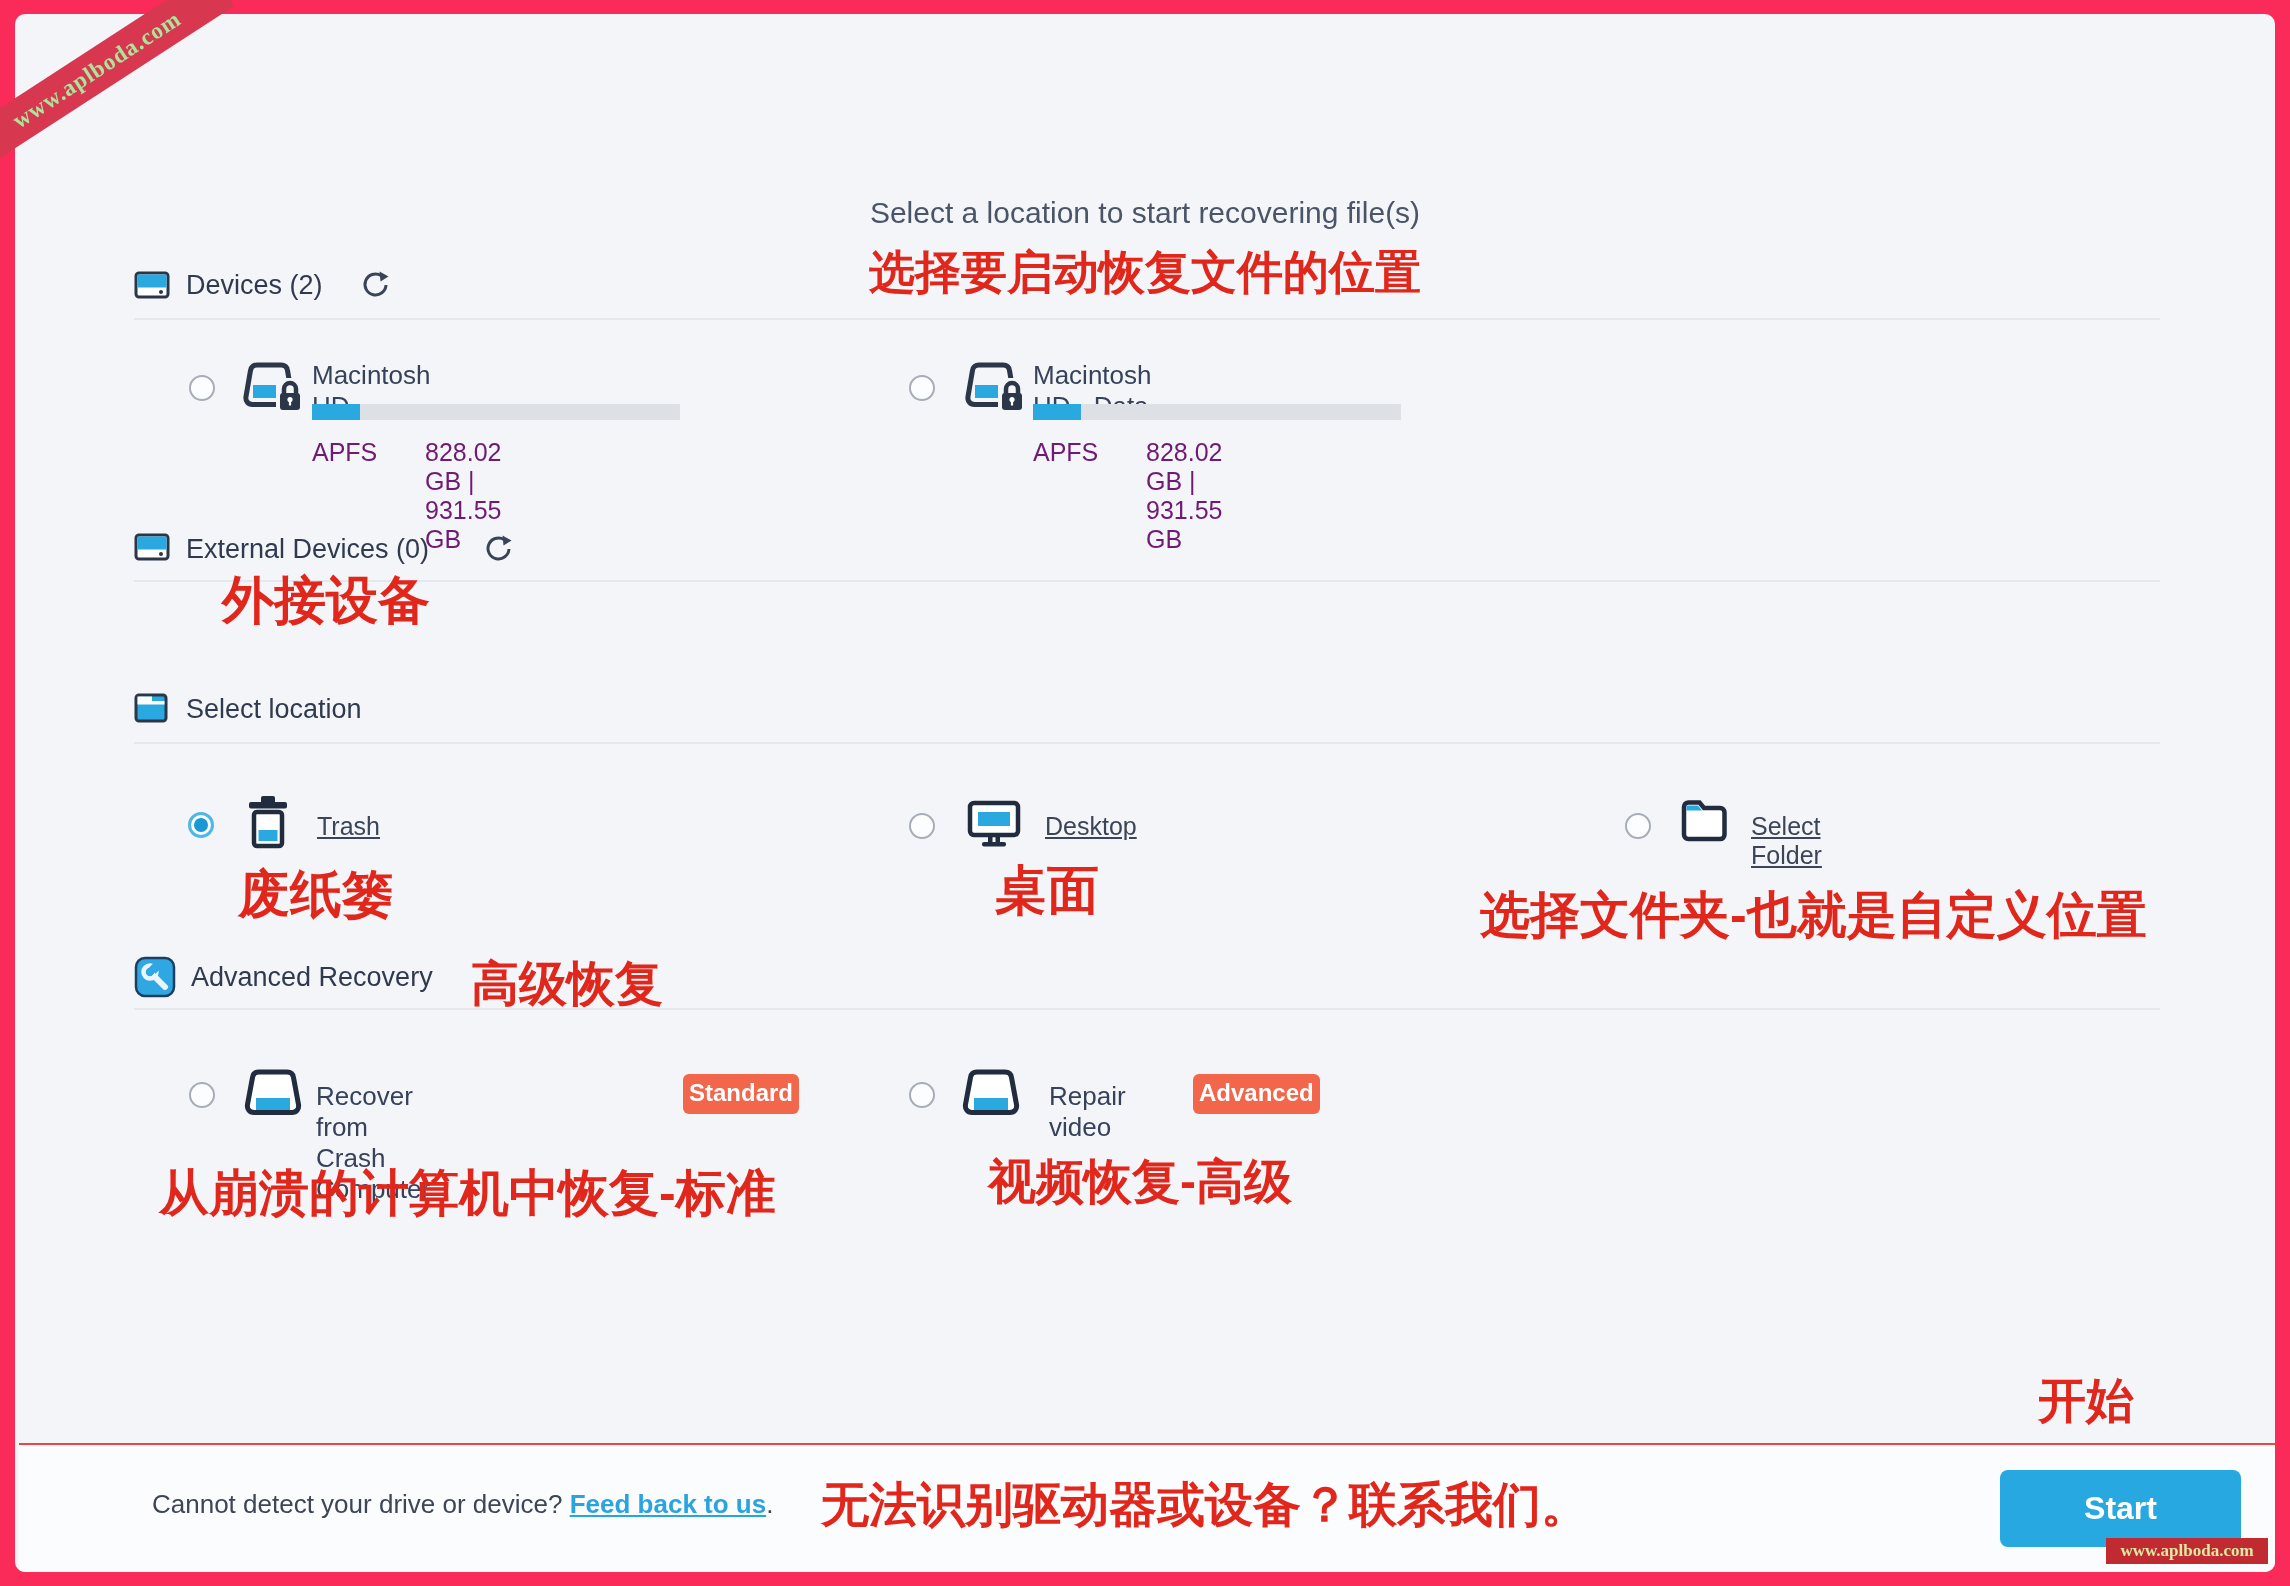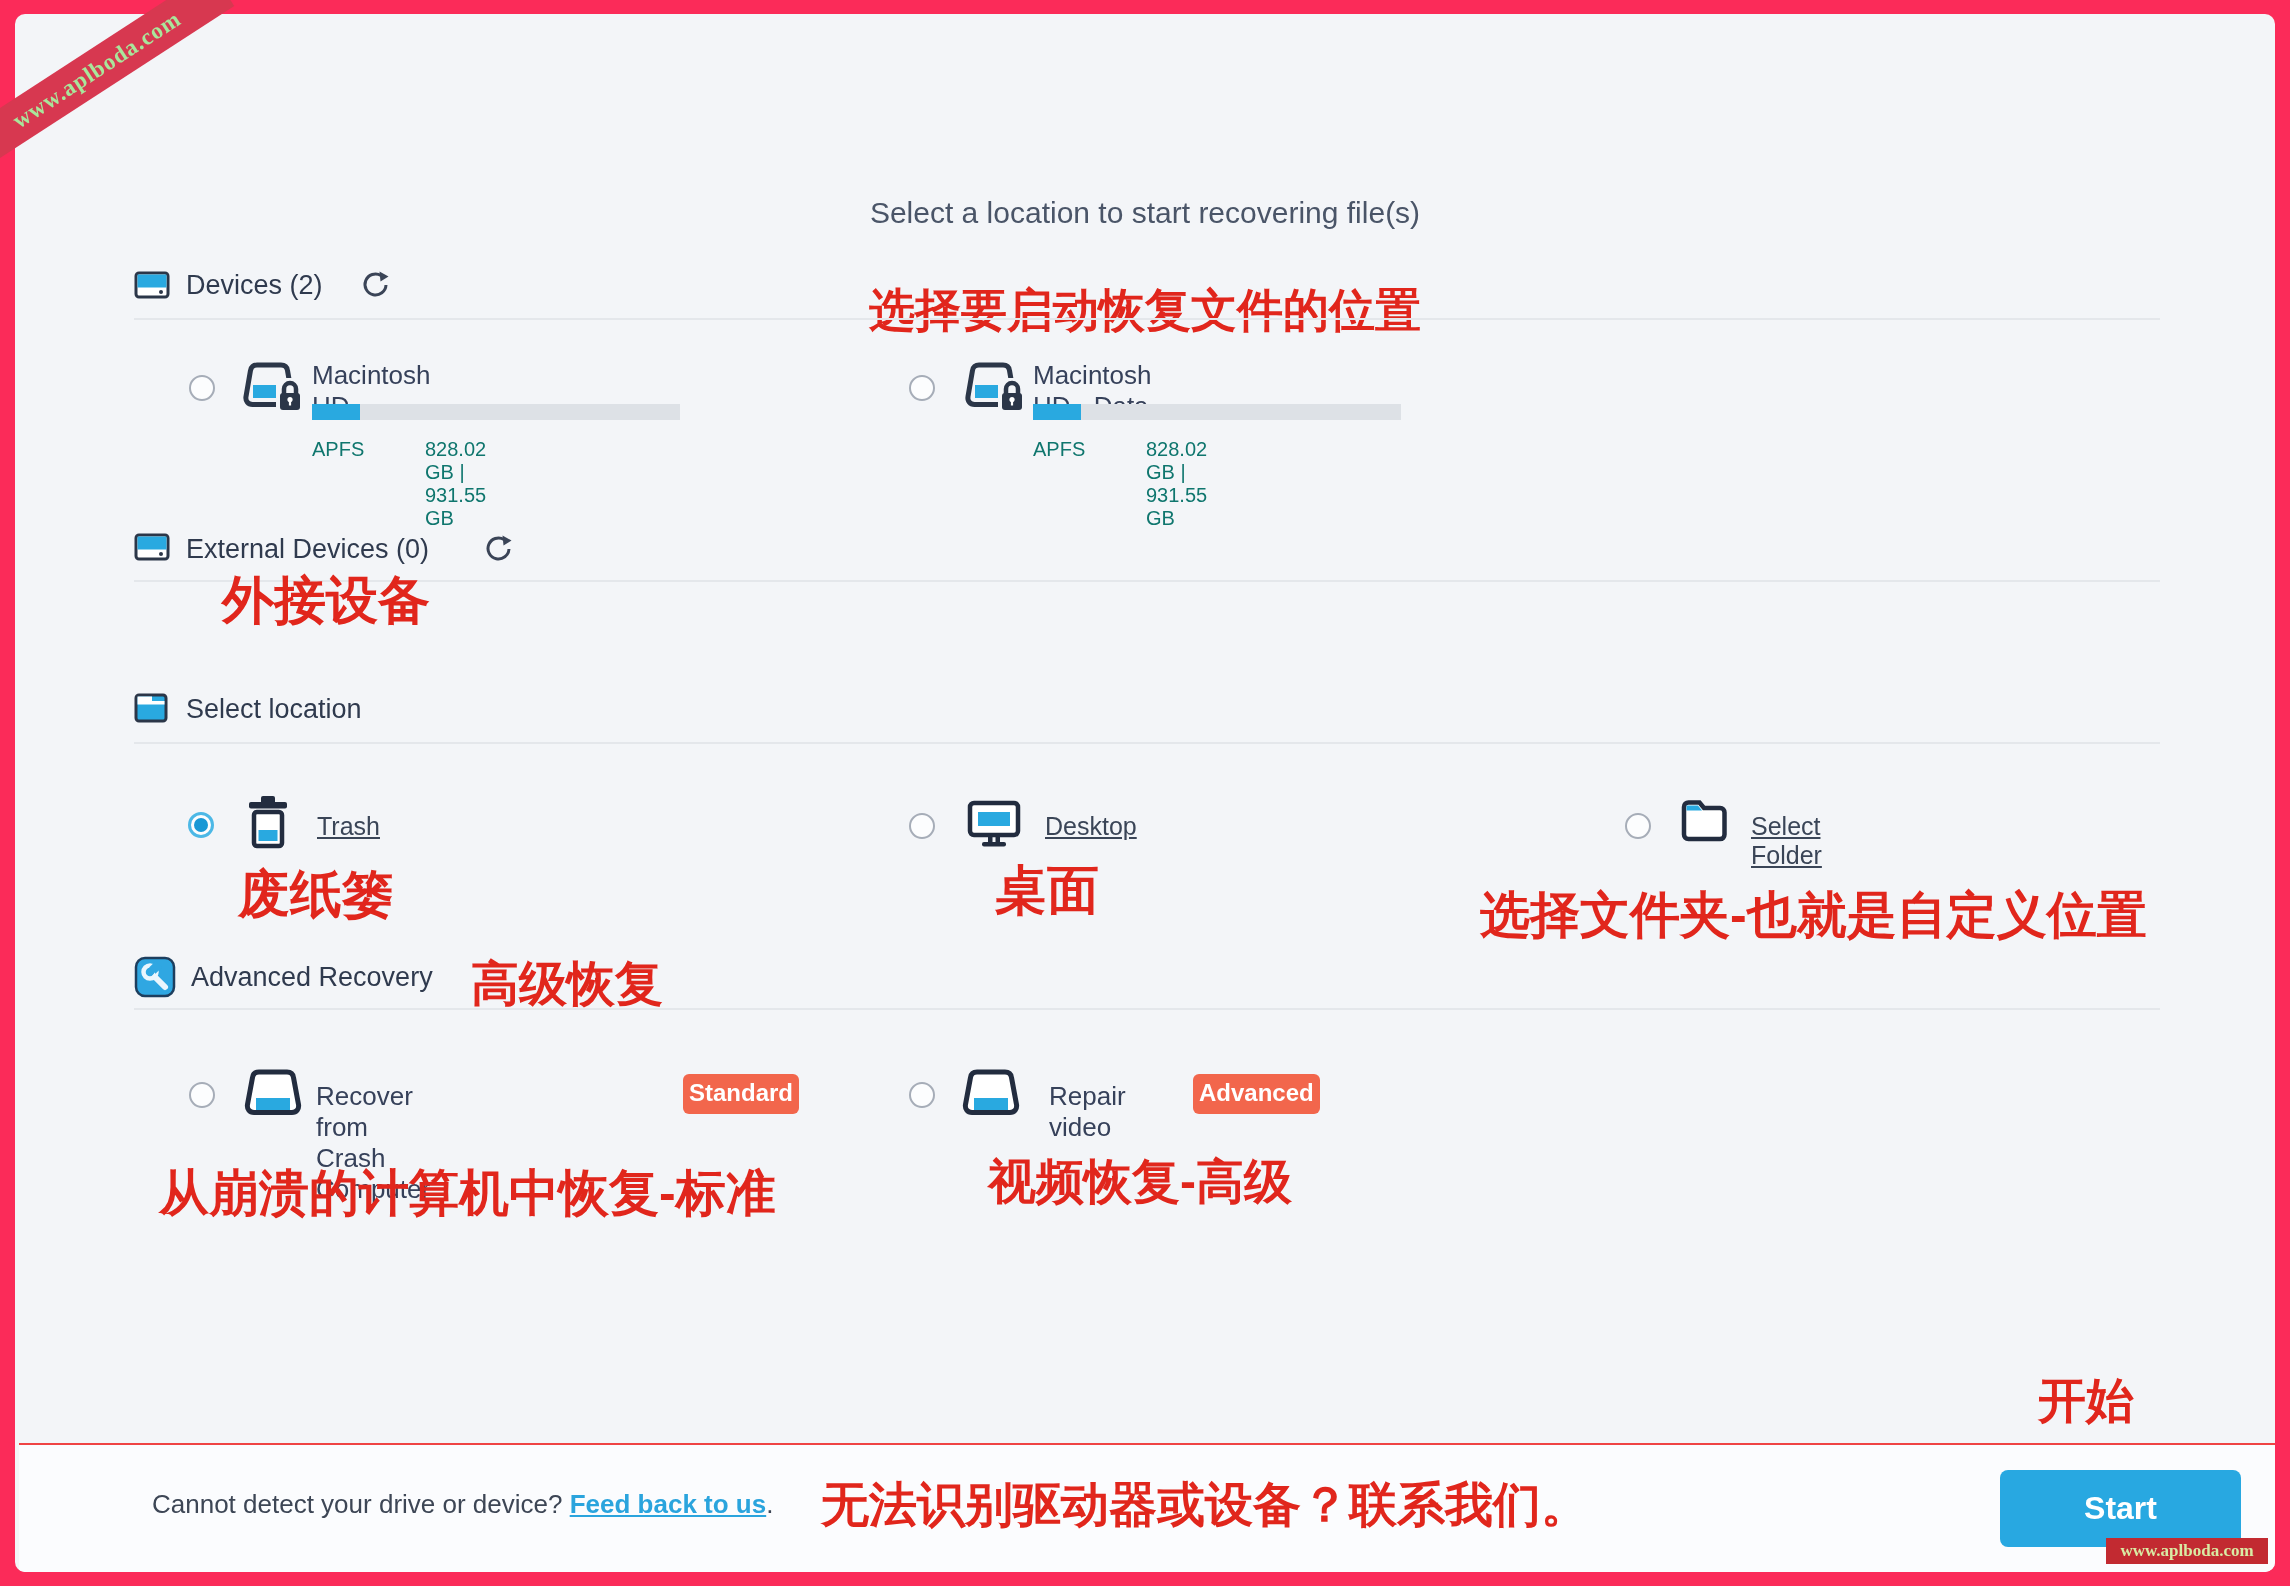--- a/index.html
+++ b/index.html
@@ -25,21 +25,21 @@
   .red-note { position:absolute; color:#e1261c; font-weight:700; white-space:nowrap; }
   .red-note.center { left:0; width:2260px; text-align:center; }
 
   .radio { position:absolute; width:26px; height:26px; border-radius:50%; border:2px solid #a6adb8; background:#fcfdfe; }
   .radio.selected { border:3px solid #4cb8e6; }
   .radio.selected::after { content:""; position:absolute; inset:3px; border-radius:50%; background:#1898d5; }
 
   .dev-name { position:absolute; font-size:26px; color:#36415a; }
   .bar { position:absolute; width:368px; height:16px; background:#dde1e6; }
   .bar .fill { height:100%; background:#29a9e0; }
-  .dev-info { position:absolute; font-size:20px; color:#0f766e; }
+  .dev-info { position:absolute; font-size:25px; color:#701a75; }
 
   .loc-label { position:absolute; font-size:25px; color:#3a4557;text-decoration:underline; }
   .badge { position:absolute; background:#f2664c; color:#fff; font-size:24px; font-weight:700; padding:5px 6px 7px; border-radius:6px; line-height:28px; }
 
   
   .footer { position:absolute; left:4px; top:1429px; width:2260px; height:156px; background:#fbfcfe; border-top:2px solid #ef4444; }
   .footer-text { position:absolute; left:133px; top:44px; font-size:26px; color:#3d4655; }
   .footer-text a { color:#2aa4dd; font-weight:700; text-decoration:underline; cursor:pointer; }
   .start-btn { position:absolute; left:1981px; top:25px; width:241px; height:77px; background:#28a8e1; border:none; border-radius:8px; color:#ffffff; font-size:32px; font-weight:700; font-family:"Liberation Sans", sans-serif; cursor:pointer; }
 
@@ -49,21 +49,21 @@
   .corner-mark { position:absolute; left:2106px; top:1538px; width:162px; height:26px; background:#c22a31; z-index:70; display:flex; align-items:center; justify-content:center; }
   .corner-mark span { color:#d9eba4; font-size:17px; font-weight:700; font-family:"Liberation Serif", serif; }
 </style>
 </head>
 <body>
 
 <div class="window">
 
 
   <div class="page-title">Select a location to start recovering file(s)</div>
-  <div class="red-note center" style="top:228px; font-size:46px;margin-top:38px;">选择要启动恢复文件的位置</div>
+  <div class="red-note center" style="top:228px; font-size:46px;">选择要启动恢复文件的位置</div>
 
   <svg class="abs" style="left:119px; top:256px;" width="36" height="30" viewBox="0 0 36 30">
     <rect x="2" y="3" width="32" height="24" rx="3" fill="#ffffff" stroke="#2b3648" stroke-width="3"></rect>
     <rect x="3.5" y="4.5" width="29" height="13" fill="#29a9e0"></rect>
     <circle cx="27" cy="22" r="2" fill="#2b3648"></circle>
   </svg>
   <div class="abs sec-label" style="left:171px; top:256px;">Devices (2)</div>
   <svg class="abs" style="left:345px; top:256px; cursor:pointer;" width="30" height="30" viewBox="0 0 30 30">
     <path d="M21 5.5 A10.5 10.5 0 1 0 26 15" stroke="#3a4457" stroke-width="3" fill="none"></path>
     <polygon points="19.5,1.5 28.5,6.5 20.5,11.5" fill="#3a4457"></polygon>

